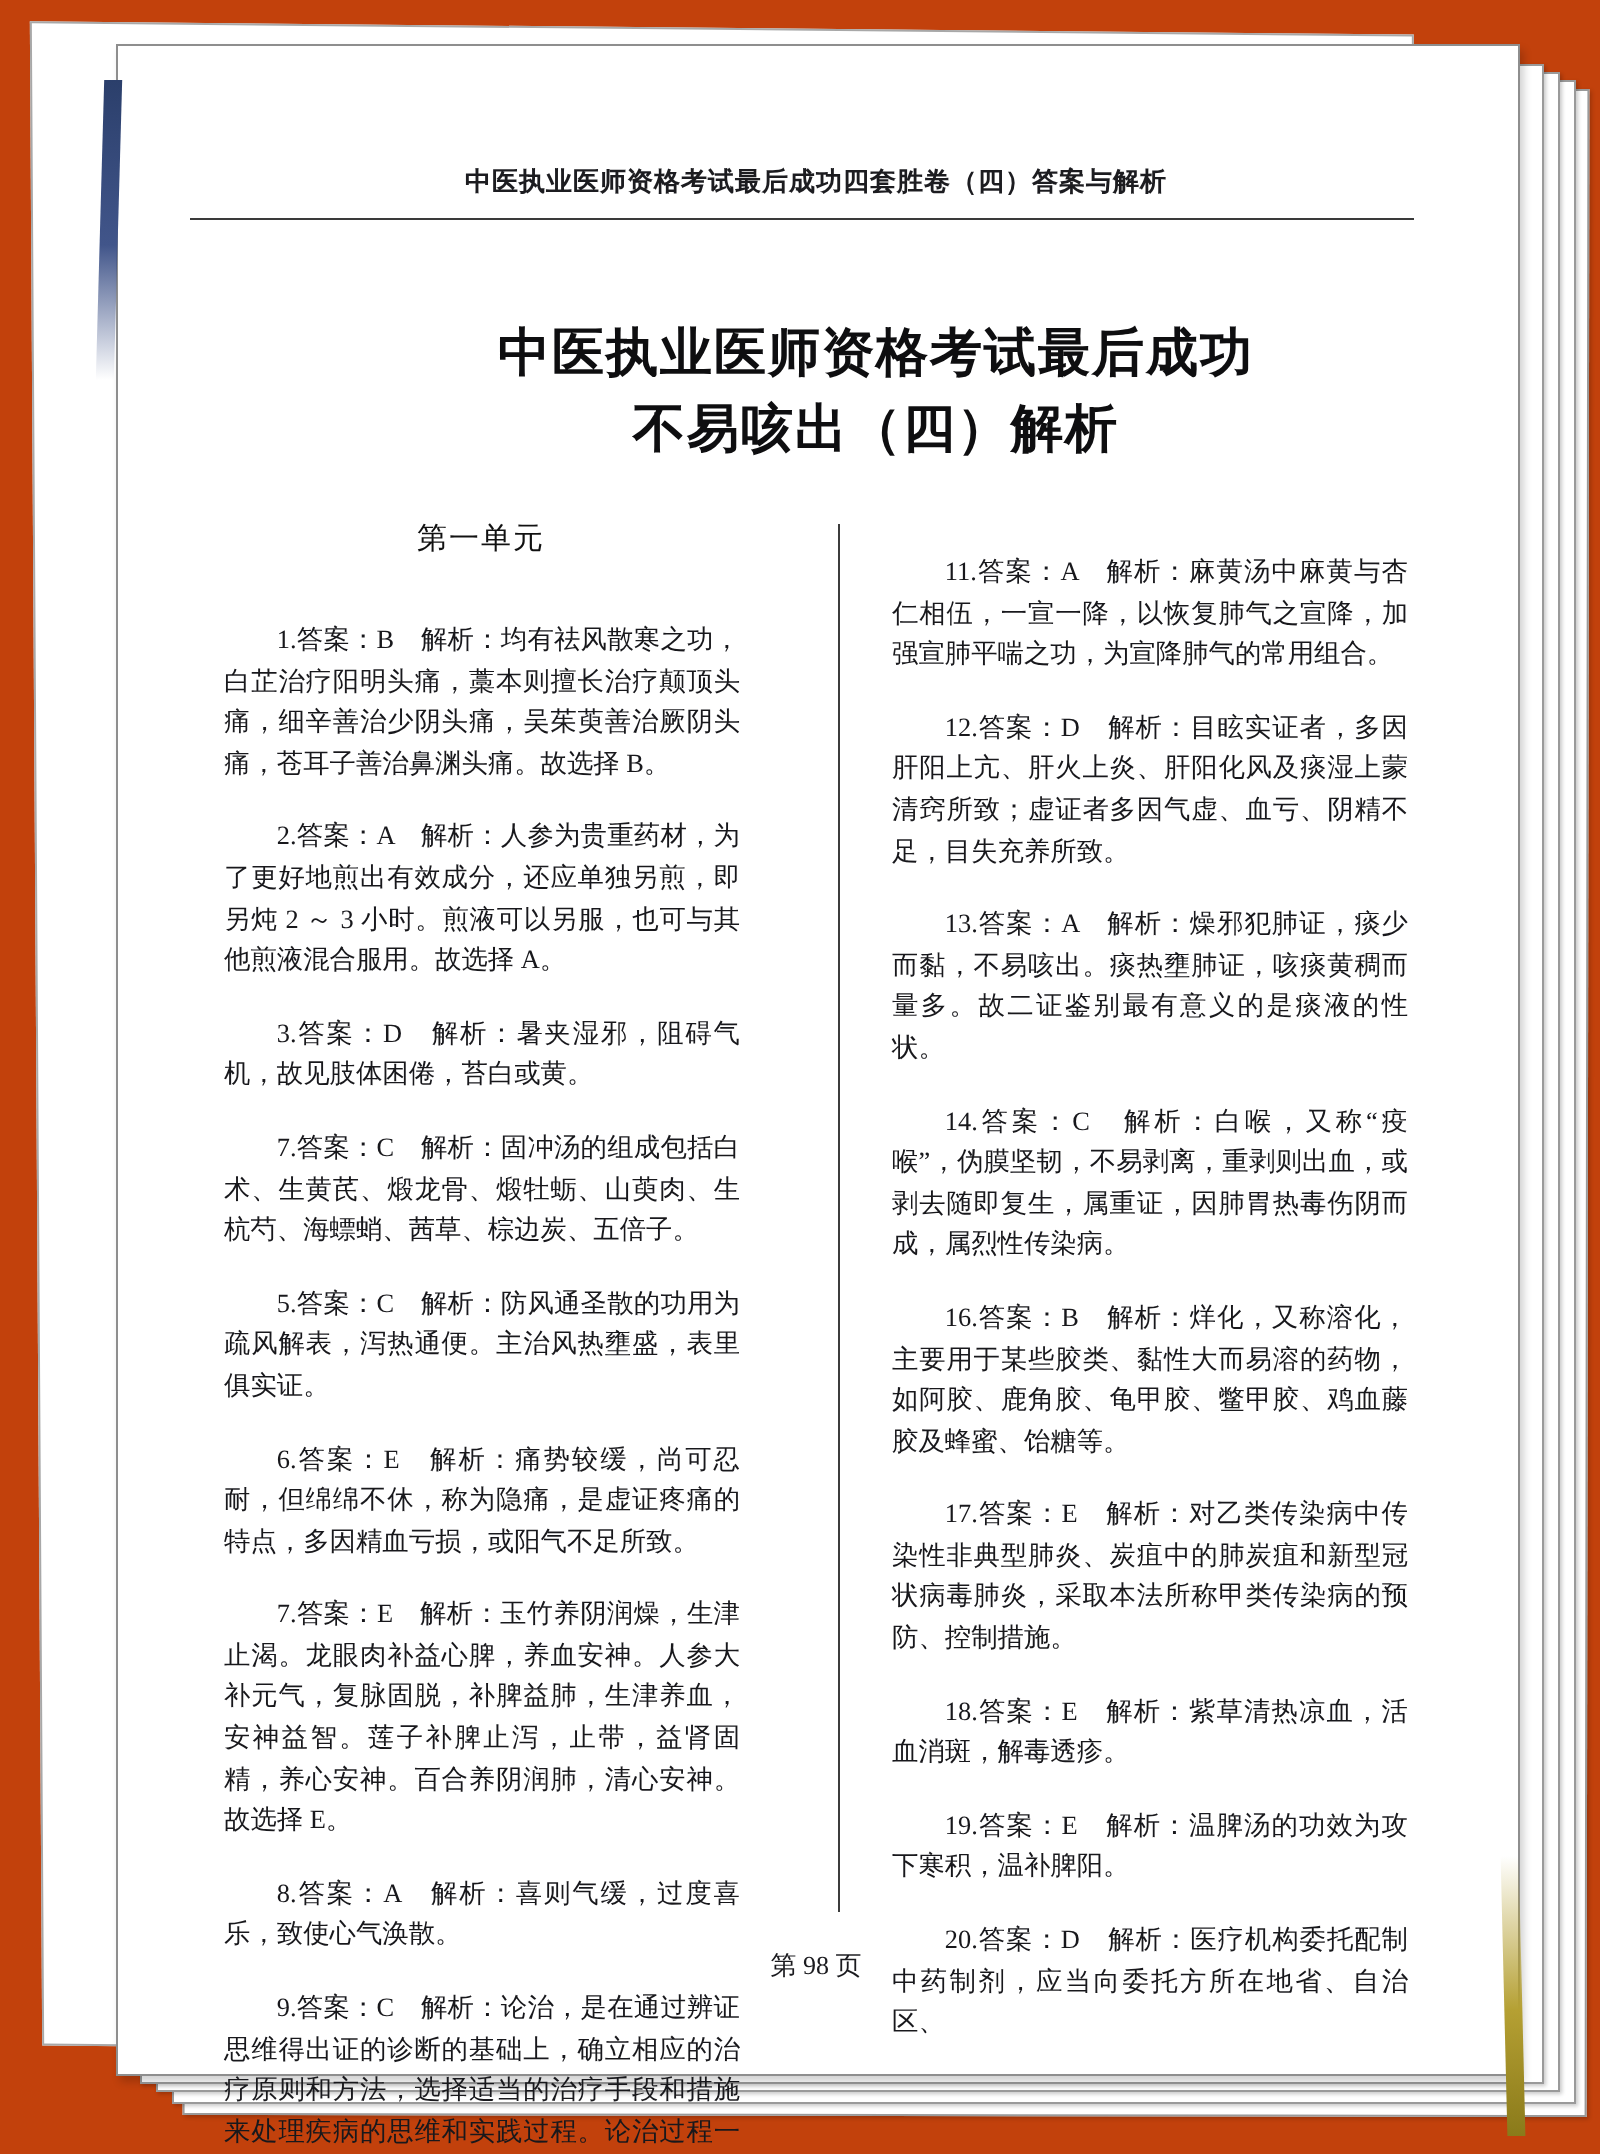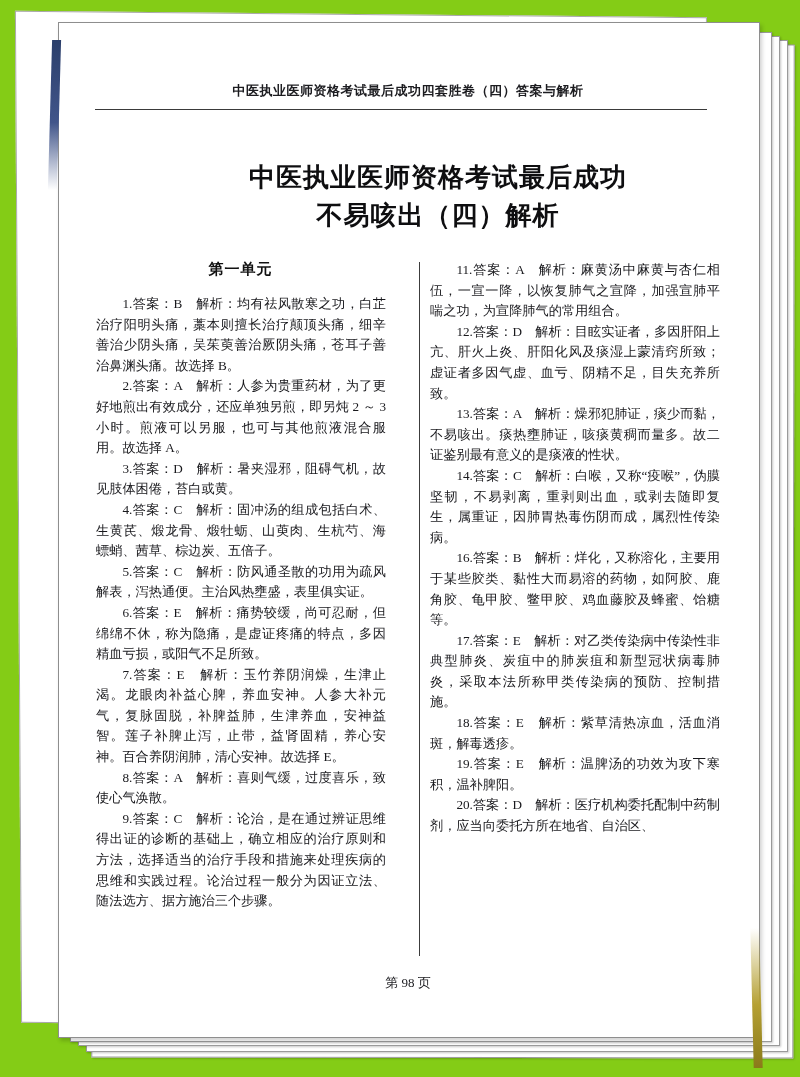--- a/index.html
+++ b/index.html
@@ -5,21 +5,21 @@
 <style>
   html,body{margin:0;padding:0;}
   body{
     width:800px;height:1077px;
     background:#ffffff;
     font-family:"Liberation Serif","DejaVu Serif",serif;
     overflow:hidden;
     position:relative;
   }
   
-  #scene{position:absolute;inset:0;background:#84cc16;}
+  #scene{position:absolute;inset:0;background:#c2410c;}
 
   .sheet{
     position:absolute;background:#ffffff;
     border:1px solid #9a9a9a;
     box-shadow:1px 1px 2px rgba(0,0,0,.22);
   }
   
   .sheet.s4{left:92px;  top:44px;  width:700px; height:1012px; transform:rotate(.08deg);}
   .sheet.s3{left:86px;  top:40px;  width:700px; height:1010px;}
   .sheet.s2{left:78px;  top:36px;  width:700px; height:1008px;}
@@ -70,39 +70,39 @@
   }
   .doctitle{
     position:absolute;top:136px;left:0;width:760px;text-align:center;
     font-family:"DejaVu Sans","Liberation Sans",sans-serif;
     font-weight:bold;font-size:26px;line-height:38px;color:#0e0e10;
     letter-spacing:1px;
   }
   .unit{
     position:absolute;top:238px;left:40px;width:285px;text-align:center;
     font-family:"DejaVu Sans","Liberation Sans",sans-serif;
-    font-weight:bold;font-size:15px;letter-spacing:1px;color:#111;
+    font-weight:normal;font-size:15px;letter-spacing:1px;color:#111;
   }
   .columns{
     position:absolute;top:238px;left:38px;width:624px;height:700px;
   }
   .divider{
     position:absolute;top:2px;left:323px;width:0;height:694px;
     border-left:1px solid #3c3c3c;
   }
   .col{
     position:absolute;top:0;width:290px;
     font-size:13.2px;line-height:20.6px;
     text-align:justify;text-justify:inter-ideograph;
     font-family:"Liberation Serif","DejaVu Serif",serif;
     color:#18181c;
   }
   .col.left{left:0;padding-top:34px;}
   .col.right{left:334px;padding-top:0;}
-  .col p{margin:0;text-indent:2em;}
+  .col p{margin:16px;text-indent:2em;}
   .pagenum{
     position:absolute;top:952px;left:0;width:700px;text-align:center;
     font-size:13px;color:#1b1b1f;
     font-family:"Liberation Serif","DejaVu Serif",serif;
   }
 </style>
 </head>
 <body>
 
 <div id="scene">
@@ -132,21 +132,21 @@
 
     <div class="unit">第一单元</div>
 
     <div class="columns">
       <div class="divider"></div>
 
       <div class="col left" id="col-left">
           <p>1.答案：B　解析：均有祛风散寒之功，白芷治疗阳明头痛，藁本则擅长治疗颠顶头痛，细辛善治少阴头痛，吴茱萸善治厥阴头痛，苍耳子善治鼻渊头痛。故选择 B。</p>
           <p>2.答案：A　解析：人参为贵重药材，为了更好地煎出有效成分，还应单独另煎，即另炖 2 ～ 3 小时。煎液可以另服，也可与其他煎液混合服用。故选择 A。</p>
           <p>3.答案：D　解析：暑夹湿邪，阻碍气机，故见肢体困倦，苔白或黄。</p>
-          <p>4.答案：C　解析：固冲汤的组成包括白术、生黄芪、煅龙骨、煅牡蛎、山萸肉、生杭芍、海螵蛸、茜草、棕边炭、五倍子。</p>
+          <p>7.答案：C　解析：固冲汤的组成包括白术、生黄芪、煅龙骨、煅牡蛎、山萸肉、生杭芍、海螵蛸、茜草、棕边炭、五倍子。</p>
           <p>5.答案：C　解析：防风通圣散的功用为疏风解表，泻热通便。主治风热壅盛，表里俱实证。</p>
           <p>6.答案：E　解析：痛势较缓，尚可忍耐，但绵绵不休，称为隐痛，是虚证疼痛的特点，多因精血亏损，或阳气不足所致。</p>
           <p>7.答案：E　解析：玉竹养阴润燥，生津止渴。龙眼肉补益心脾，养血安神。人参大补元气，复脉固脱，补脾益肺，生津养血，安神益智。莲子补脾止泻，止带，益肾固精，养心安神。百合养阴润肺，清心安神。故选择 E。</p>
           <p>8.答案：A　解析：喜则气缓，过度喜乐，致使心气涣散。</p>
           <p>9.答案：C　解析：论治，是在通过辨证思维得出证的诊断的基础上，确立相应的治疗原则和方法，选择适当的治疗手段和措施来处理疾病的思维和实践过程。论治过程一般分为因证立法、随法选方、据方施治三个步骤。</p>
         </div>
       <div class="col right" id="col-right">
           <p>11.答案：A　解析：麻黄汤中麻黄与杏仁相伍，一宣一降，以恢复肺气之宣降，加强宣肺平喘之功，为宣降肺气的常用组合。</p>
           <p>12.答案：D　解析：目眩实证者，多因肝阳上亢、肝火上炎、肝阳化风及痰湿上蒙清窍所致；虚证者多因气虚、血亏、阴精不足，目失充养所致。</p>
           <p>13.答案：A　解析：燥邪犯肺证，痰少而黏，不易咳出。痰热壅肺证，咳痰黄稠而量多。故二证鉴别最有意义的是痰液的性状。</p>

